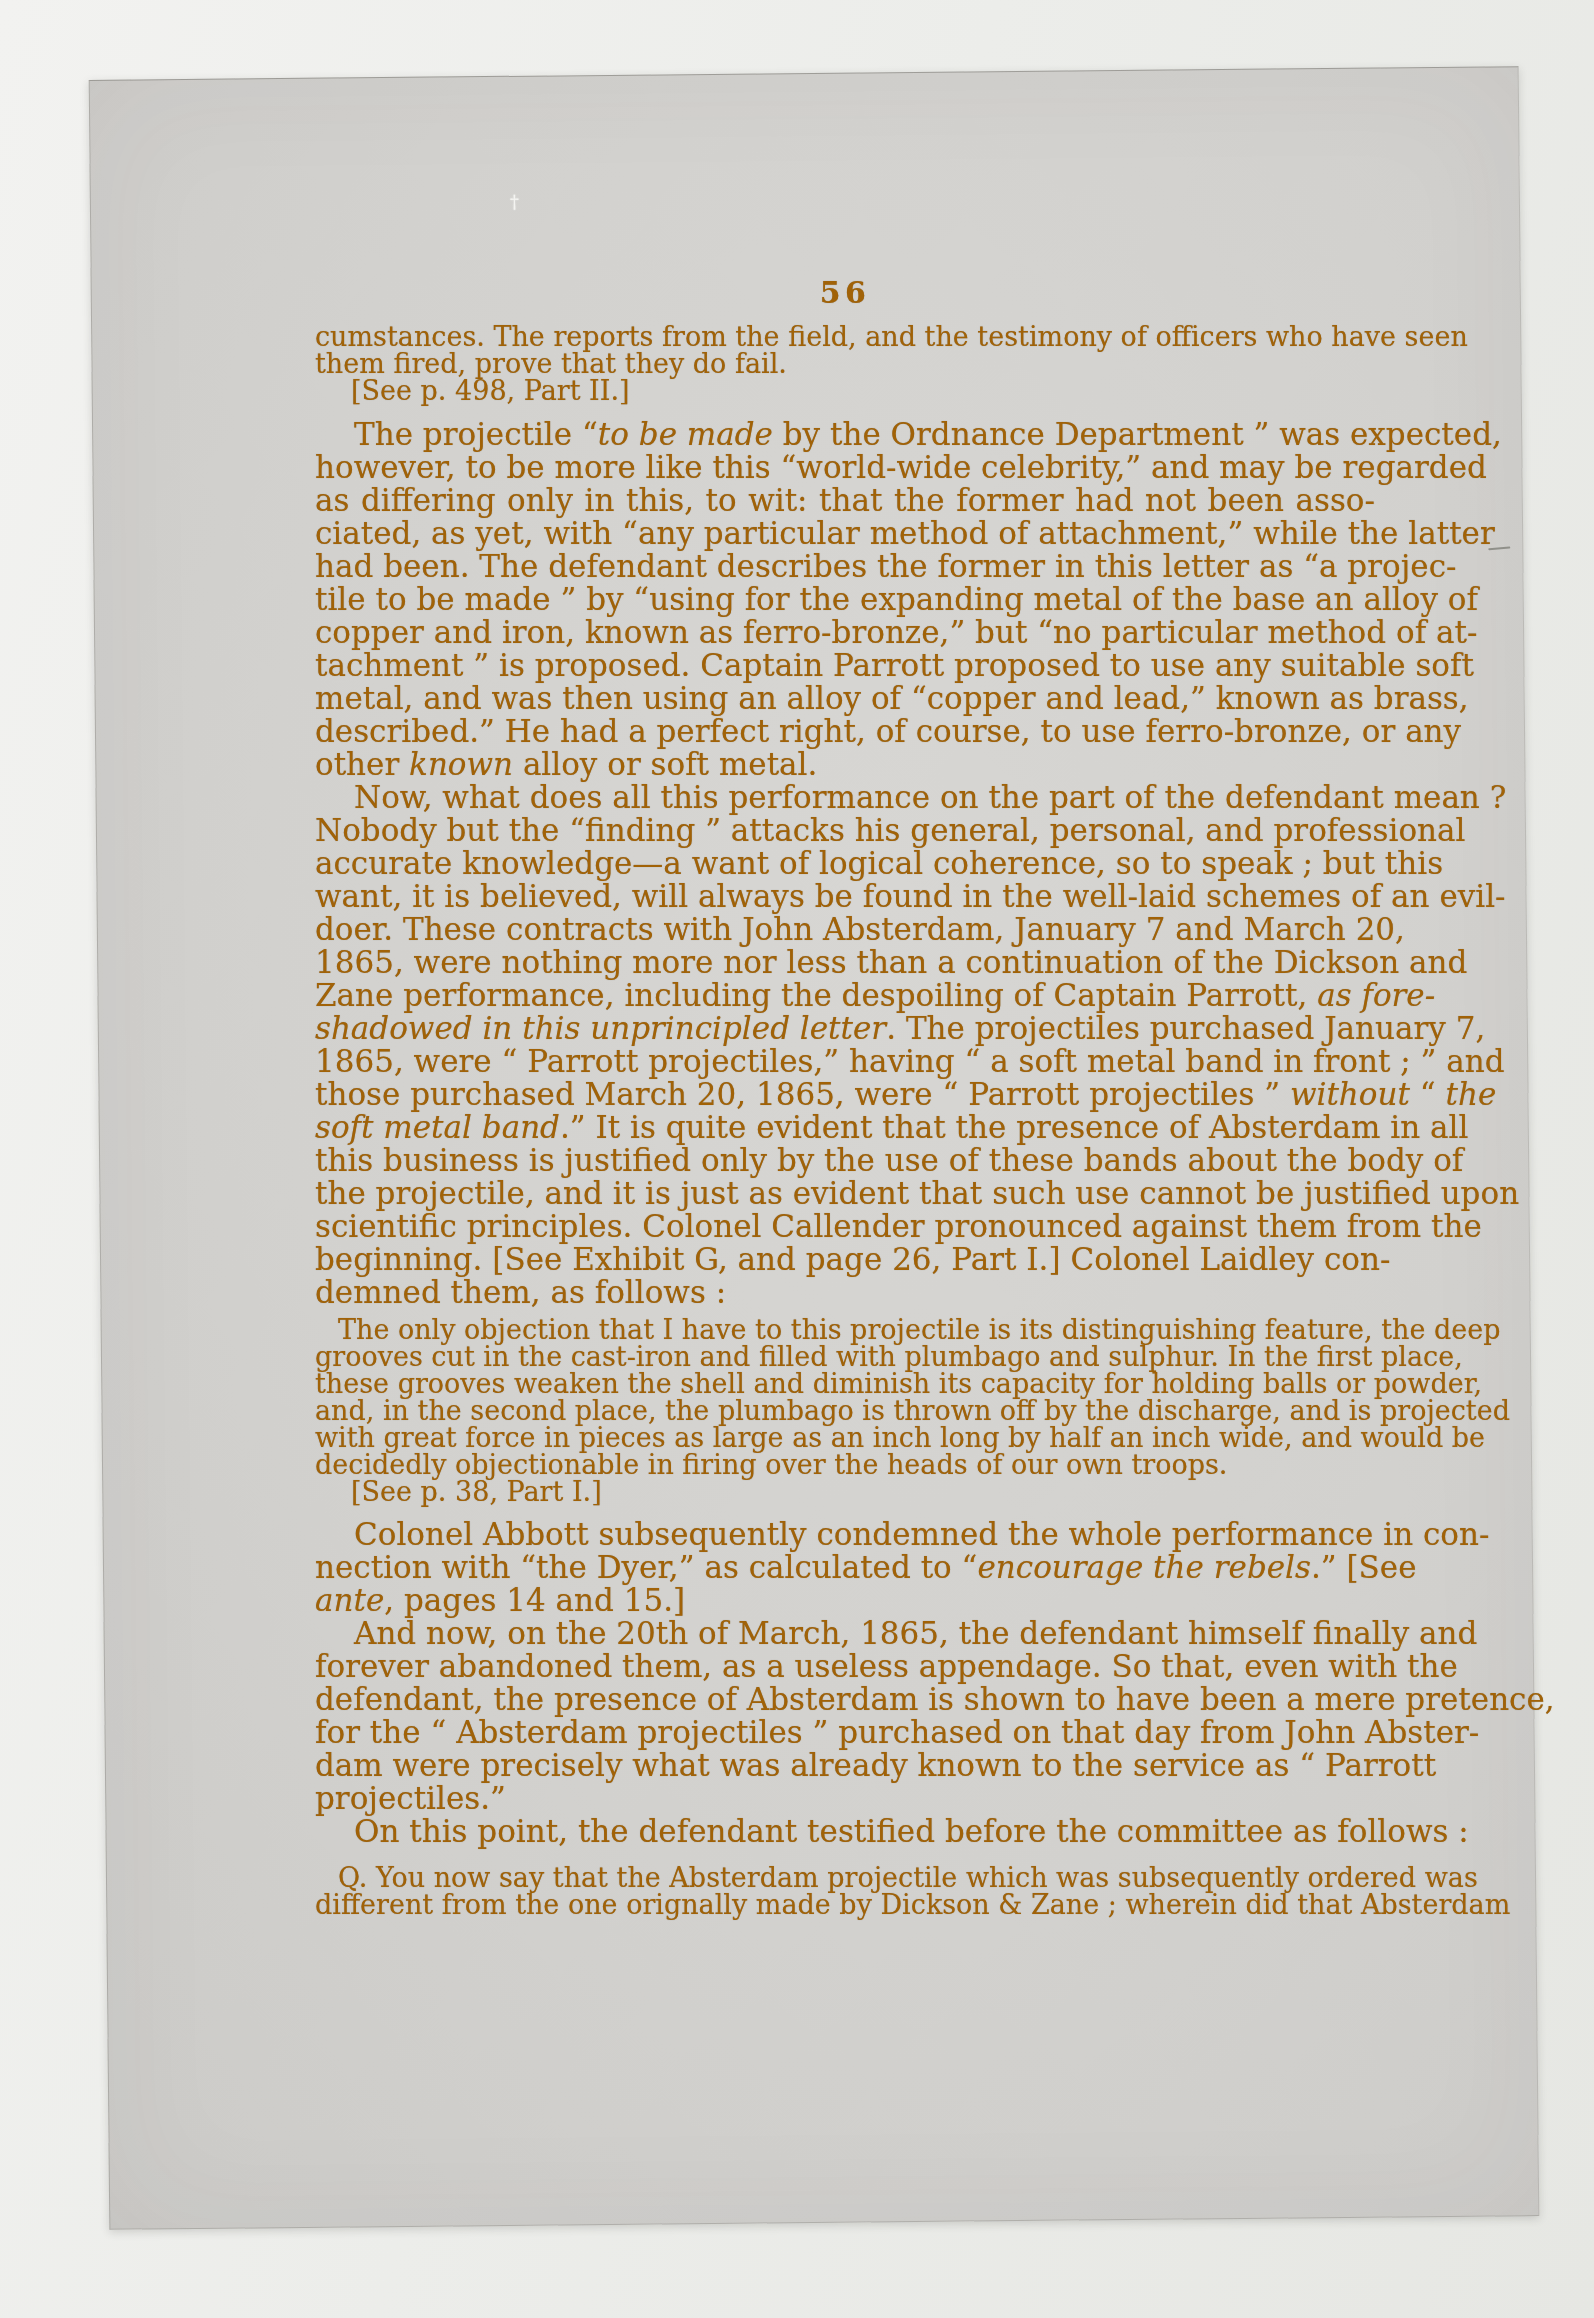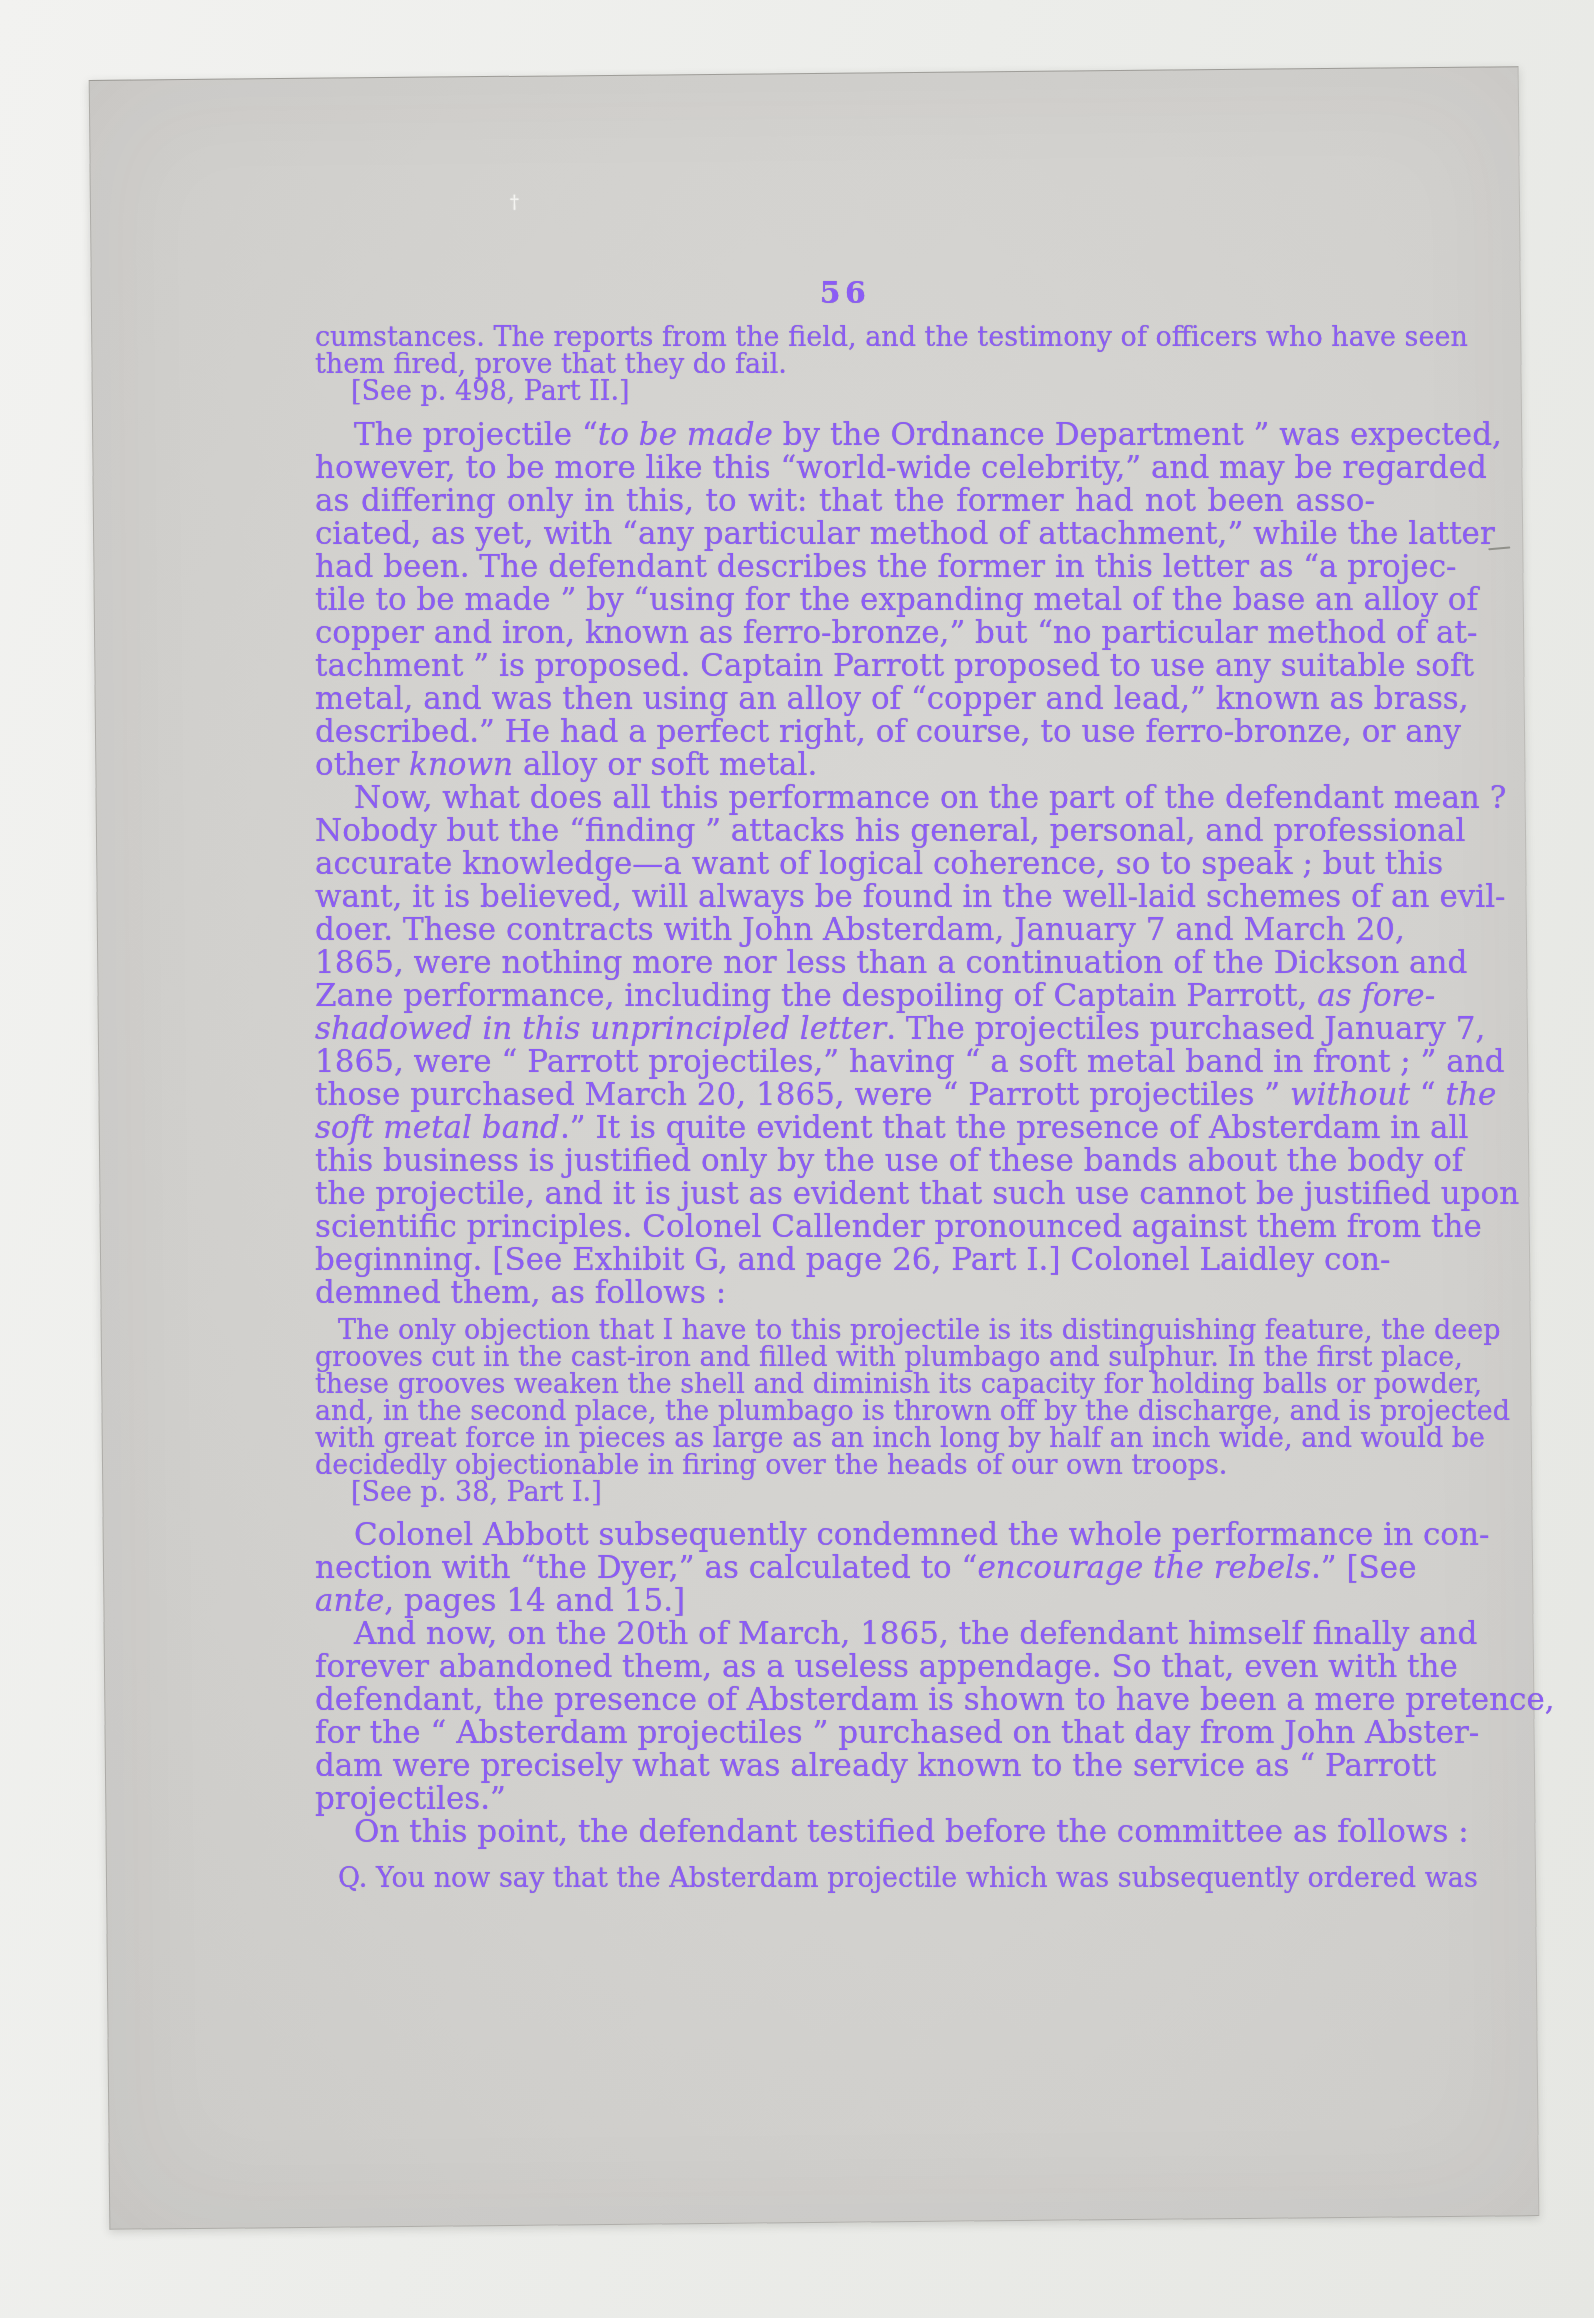--- a/index.html
+++ b/index.html
@@ -30,21 +30,21 @@
     border-left: 1.8px solid rgba(85, 83, 76, 0.28);
     border-right: 0.9px solid rgba(110, 108, 100, 0.20);
     border-bottom: 0.9px solid rgba(95, 93, 86, 0.30);
     box-shadow: 0 2.7px 9px rgba(60, 60, 55, 0.18), inset 0 0 125px rgba(70, 68, 60, 0.05);
   }
   .content {
     position: absolute;
     left: 315px;
     top: 0;
     width: 1060px;
-    color: #8b5cf6;
+    color: #a16207;
     text-shadow: 0 0 0.9px rgba(40, 37, 30, 0.38);
   }
   .page-number {
     margin-top: 274px;
     height: 38px;
     line-height: 38px;
     text-align: center;
     font-size: 30px;
     font-weight: bold;
     letter-spacing: 4.5px;
@@ -163,16 +163,17 @@
         <div class="line">defendant, the presence of Absterdam is shown to have been a mere pretence,</div>
         <div class="line">for the “ Absterdam projectiles ” purchased on that day from John Abster-</div>
         <div class="line">dam were precisely what was already known to the service as “ Parrott</div>
         <div class="line last">projectiles.”</div>
       </div>
       <div class="section body">
         <div class="line last indent">On this point, the defendant testified before the committee as follows :</div>
       </div>
       <div class="section quote" style="margin-top: 16px;">
         <div class="line indent">Q. You now say that the Absterdam projectile which was subsequently ordered was</div>
+        <div class="line last">different from the one orignally made by Dickson &amp; Zane ;  wherein did that Absterdam</div>
       </div>
     </div>
 </div>
 
 
 </body></html>

